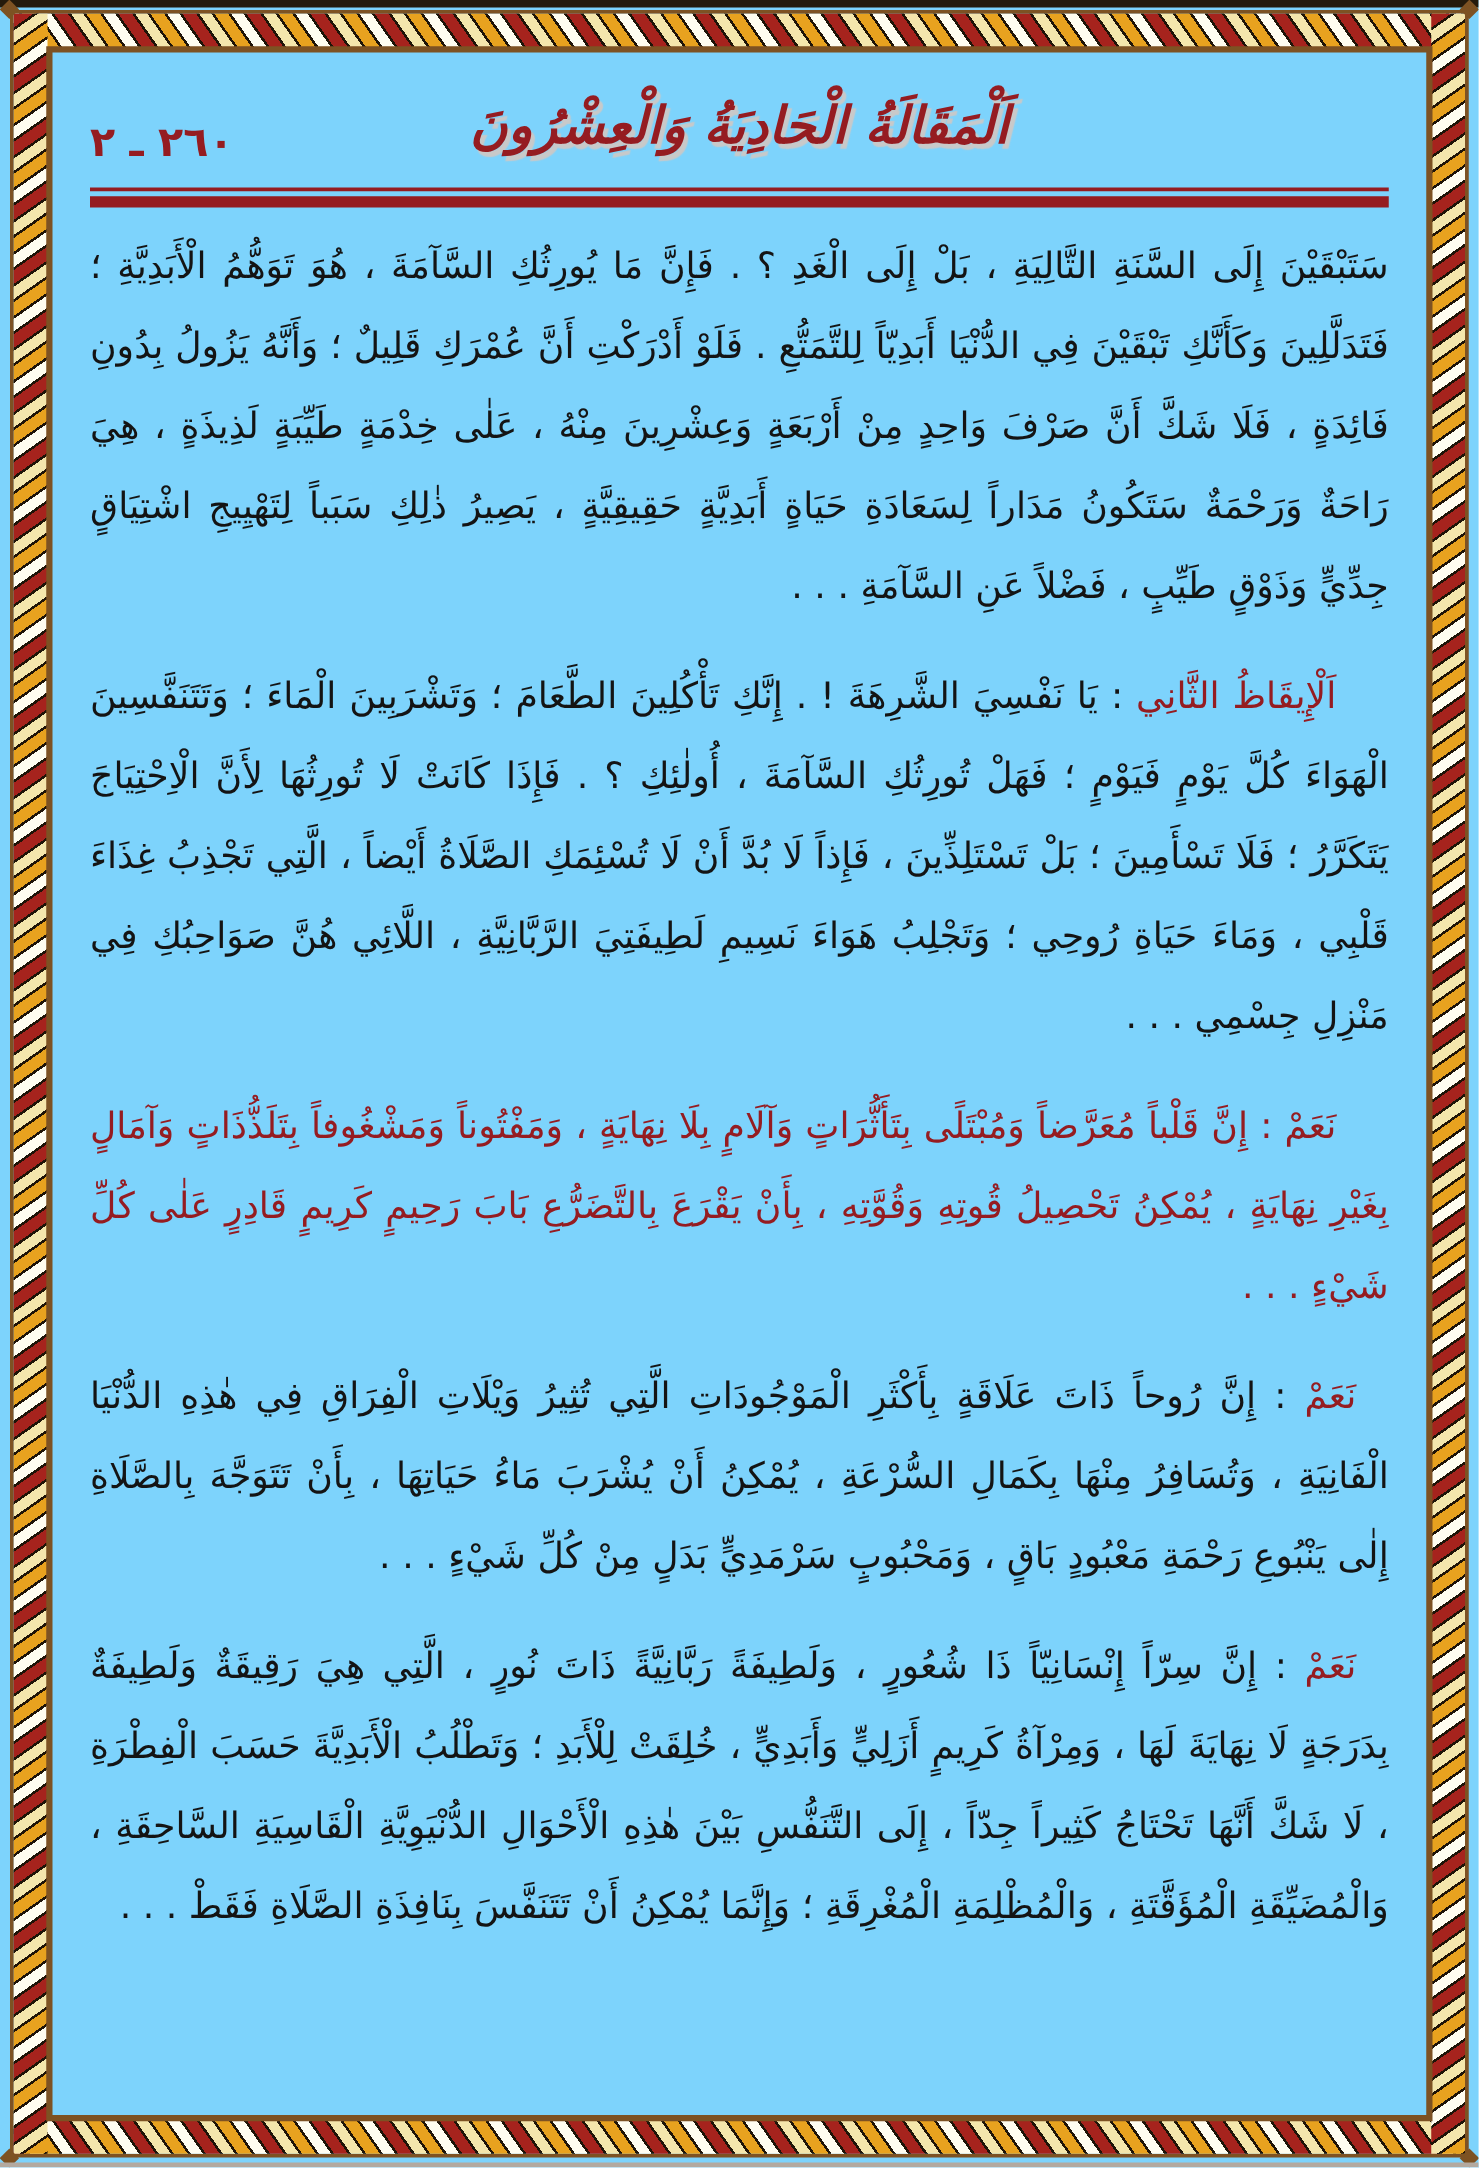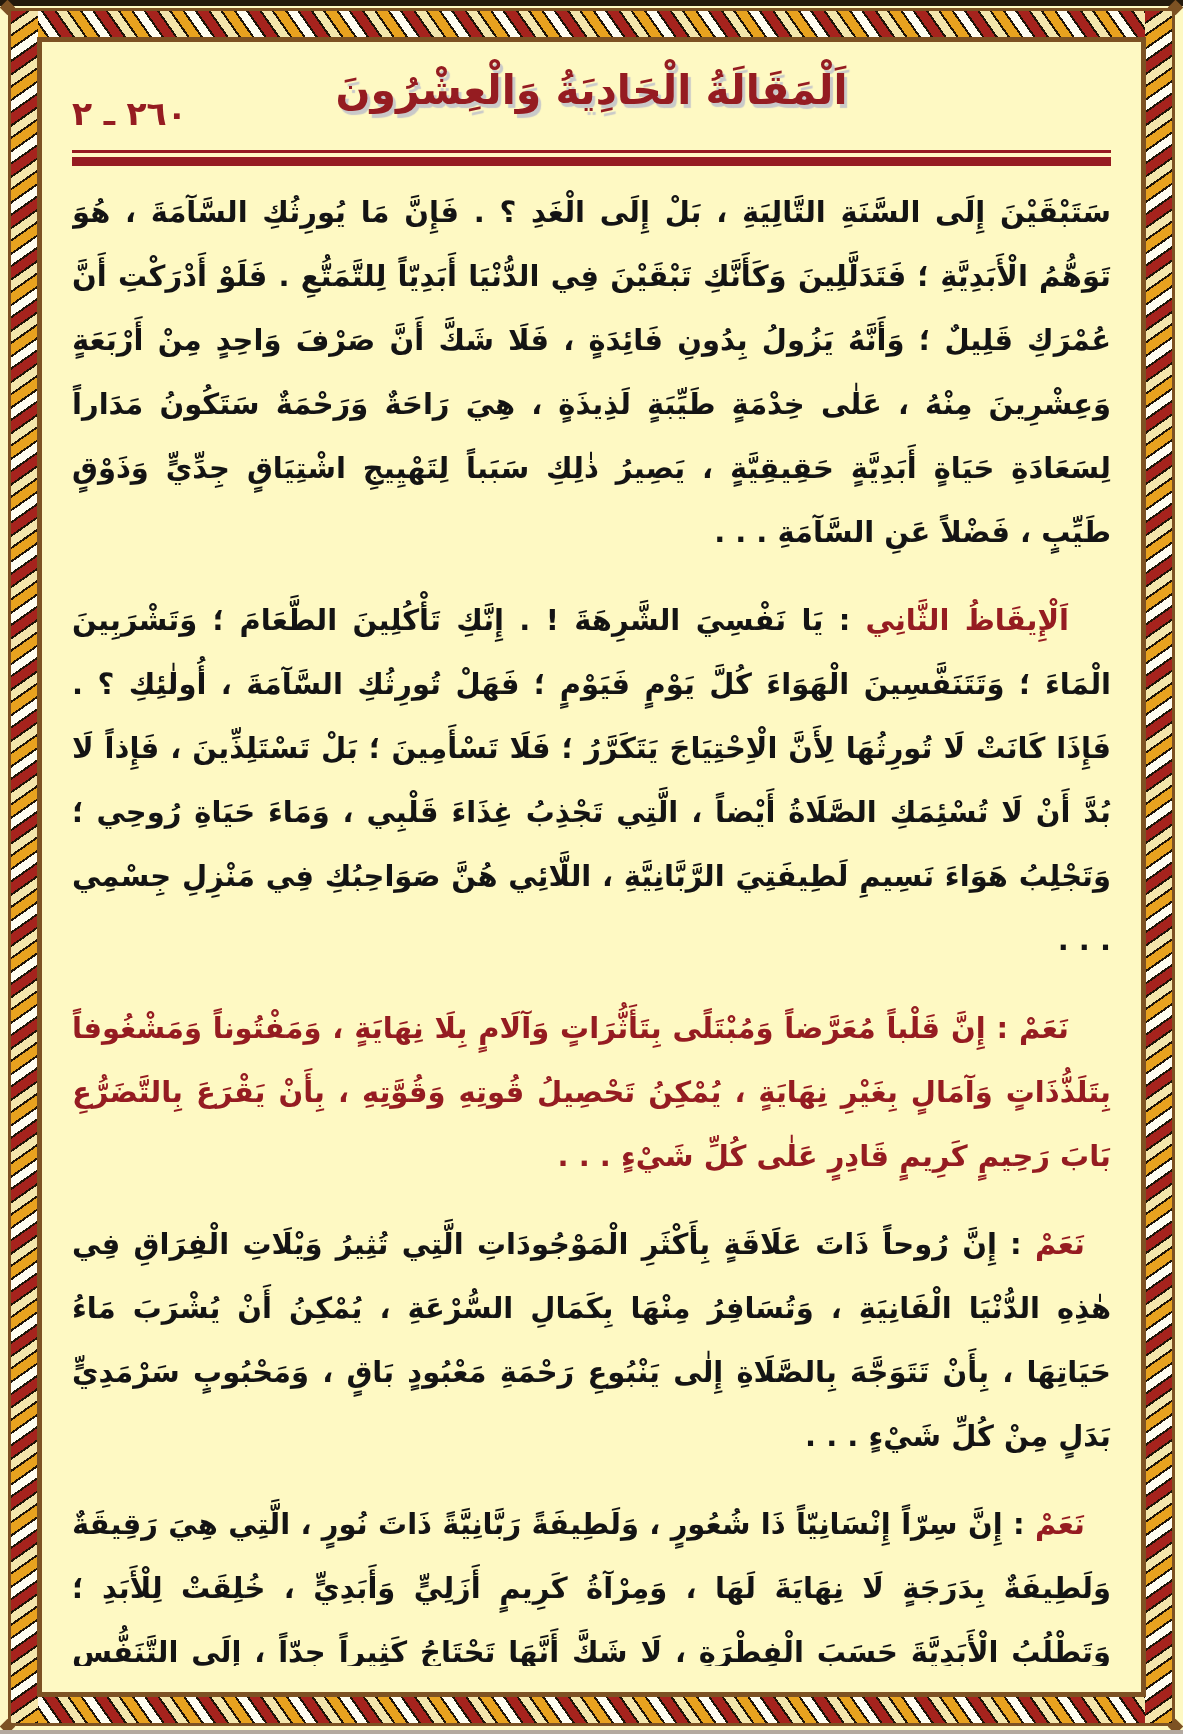--- a/index.html
+++ b/index.html
@@ -2,21 +2,21 @@
 <html lang="ar" dir="rtl" style="--maroon: #951c21; --ink: #141414; --brown: #7d5223; --chainRed: #a6231d; --chainGold: #e8a21f; --chainCream: #f4e6ac;"><head>
 <meta charset="utf-8">
 <style>
   :root{
     
   }
   html,body{margin:0;padding:0;background:#ffffff;}
   .page{
     position:relative;
     width:1183px;height:1734px;
-    background:#fef9c3;
+    background:#7dd3fc;
     overflow:hidden;
     font-family:"DejaVu Sans", sans-serif;
   }
   
   .top-edge{position:absolute;top:0;left:0;right:0;height:6px;background:#241a0c;}
   .bottom-edge{position:absolute;bottom:0;left:0;right:0;height:4px;background:#b3a99f;}
   .frame-outer{position:absolute;inset:8px;border:3px solid var(--brown);}
   .frame-inner{position:absolute;inset:37px;border:5px solid var(--brown);}
   .strip{position:absolute;}
   .strip.h{
@@ -49,38 +49,39 @@
     color:var(--ink);
   }
   .header{position:relative;height:106px;}
   .page-number{
     position:absolute;left:0;top:50px;
     color:var(--maroon);
     font-size:33px;font-weight:700;
     direction:rtl;
   }
   .title{
-    position:absolute;left:0;right:0;top:22px;margin:0;
+    position:absolute;left:0;right:0;top:22px;margin:10px;
     text-align:center;
     color:var(--maroon);
     font-size:41px;font-weight:700;
     text-shadow:3px 4px 1px #c9c9c9;
     white-space:nowrap;
+    font-style:italic;
   }
   .rules{margin:0;}
   .rule-thin{height:3px;background:var(--maroon);}
   .rule-thick{height:9px;background:var(--maroon);margin-top:4px;}
 
   .body-text{
     margin-top:14px;
     height:1486px;
     overflow:hidden;
     text-align:justify;
     font-size:29px;
-    font-weight:700;
+    font-weight:400;
     line-height:64px;
   }
   .par{margin:0;}
   .par + .par{margin-top:24px;}
   .run-ink{color:var(--ink);}
   .run-maroon{color:var(--maroon);margin-top:32px;}
 </style>
 </head>
 <body>
 

